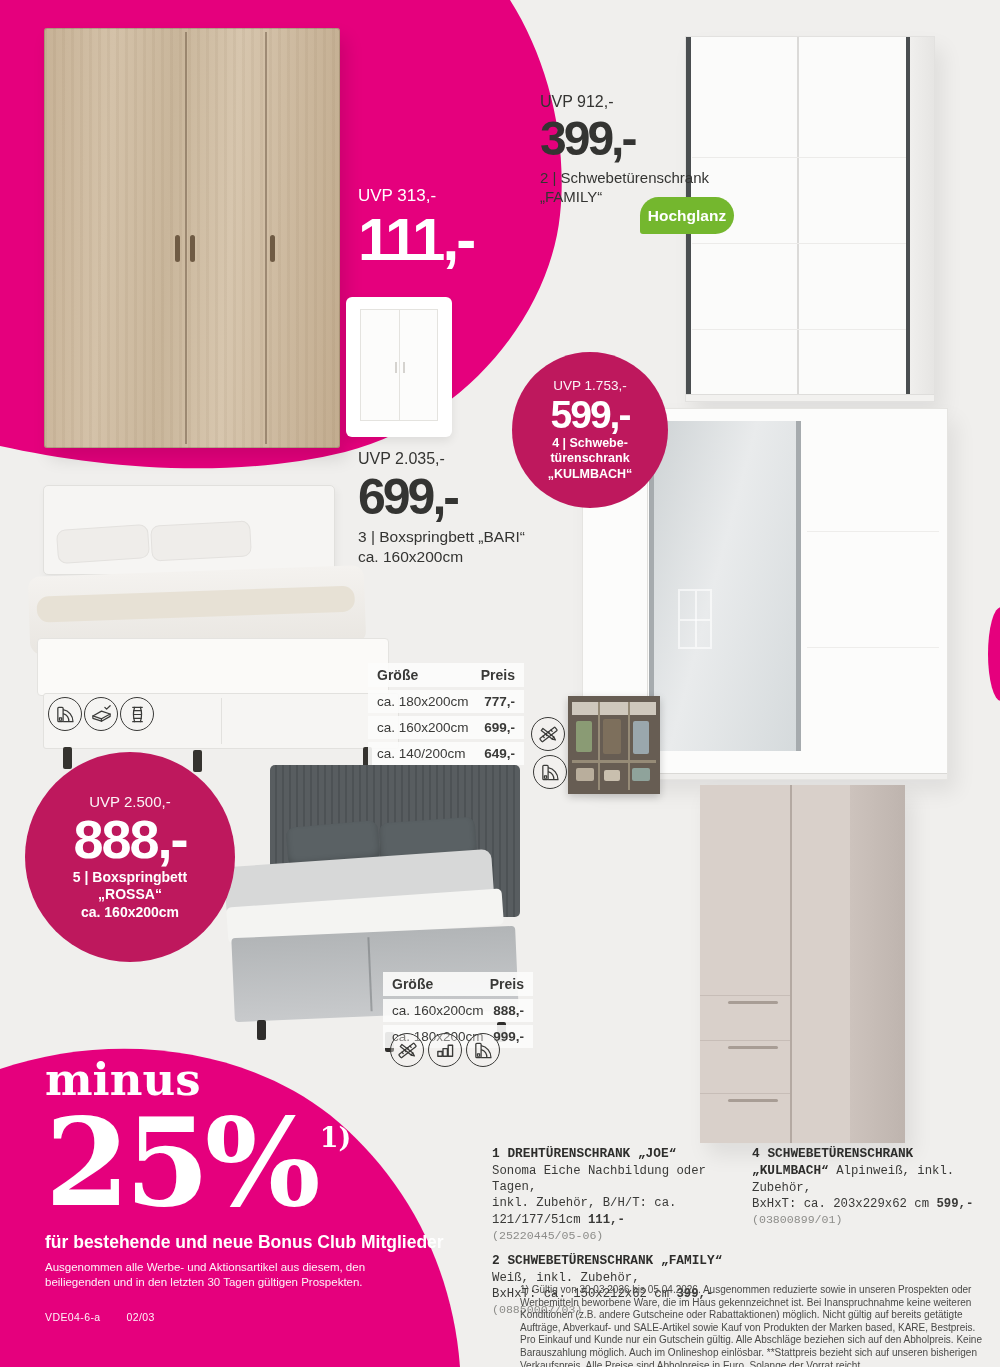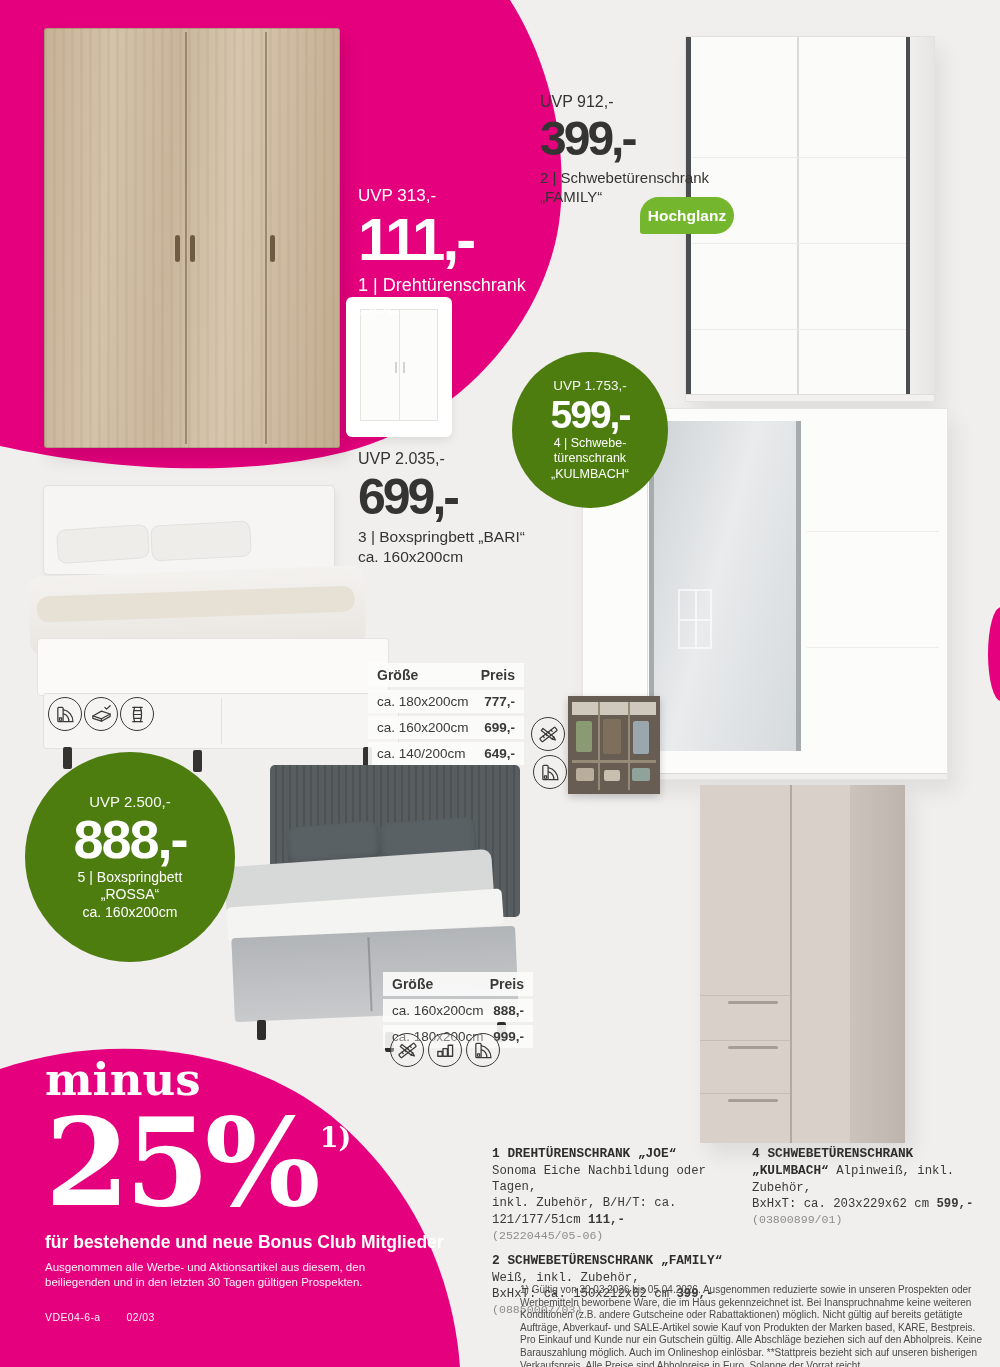--- a/index.html
+++ b/index.html
@@ -7,27 +7,27 @@
   .page {
     position:relative; width:1000px; height:1367px; margin:0 auto;
     background:#f0efed; overflow:hidden;
     font-family:"Liberation Sans", sans-serif; color:#3a3a38;
   }
   .abs { position:absolute; }
   svg.blob { position:absolute; display:block; }
 
   
   .pcircle {
-    position:absolute; border-radius:50%; background:#4d7c0f; color:#fff;
+    position:absolute; border-radius:50%; background:#be185d; color:#fff;
     display:flex; flex-direction:column; align-items:center; justify-content:center;
     text-align:center; z-index:6;
   }
   .pcircle .uvp { opacity:.95; }
   .pcircle .big { font-weight:700; letter-spacing:-2px; line-height:.95; }
-  .pcircle .lbl { line-height:1.25; }
+  .pcircle .lbl { line-height:1.25;font-weight:bold; }
 
   
   .callout .uvp { font-size:16px; margin-bottom:6px; }
   .callout .big { font-weight:700; letter-spacing:-3px; line-height:.92; }
   .callout .lbl { line-height:1.28; margin-top:7px; }
   .on-pink { color:#fff; }
   .on-gray { color:#343432; }
 
   
   .badge {
@@ -198,24 +198,20 @@
     <div class="mini">
       <div class="seam"></div>
       <div class="h" style="left:34px;"></div>
       <div class="h" style="left:42px;"></div>
     </div>
   </div>
 
   <div class="callout abs on-pink" style="left:358px;top:163px;width:215px;z-index:6;">
     <div class="uvp" style="font-size:17px;margin-top:23px;">UVP 313,-</div>
     <div class="big" style="font-size:60px;">111,-</div>
-    <div class="lbl" style="font-size:18px;">
-      <div>1 | Drehtürenschrank</div>
-      <div>„JOE“</div>
-    </div>
   </div>
 
   <div class="family-w">
     <div class="dstrip" style="left:0;"></div>
     <div class="dstrip" style="left:220px;"></div>
     <div class="cseam"></div>
     <div class="hseam" style="top:120px;"></div>
     <div class="hseam" style="top:206px;"></div>
     <div class="hseam" style="top:292px;"></div>
     <div class="side"></div>

